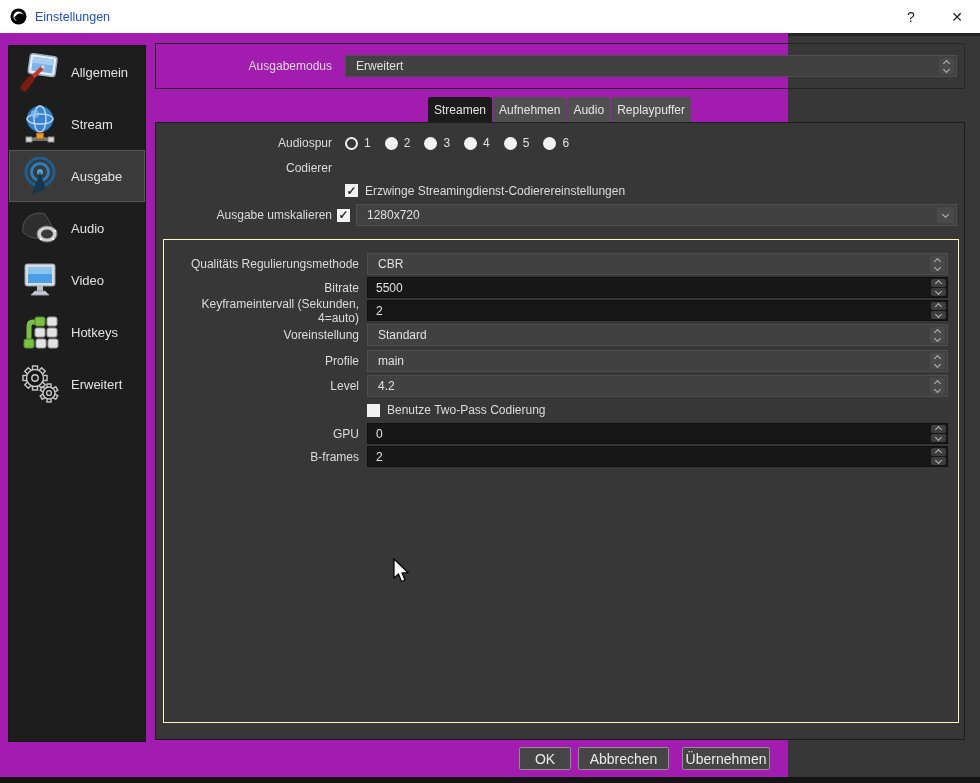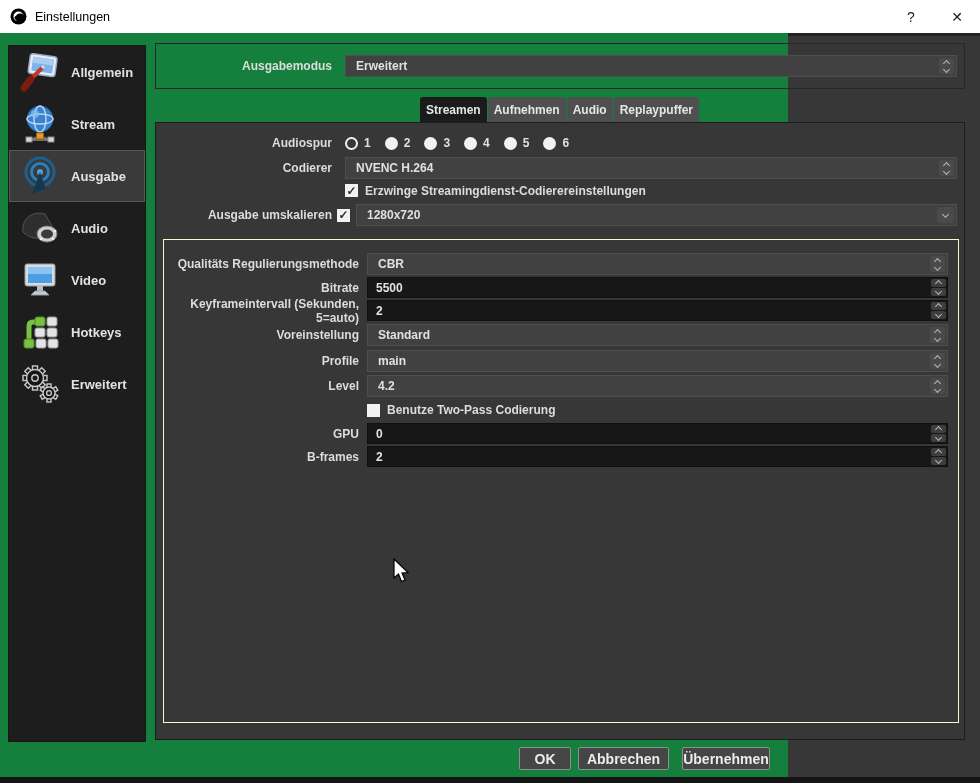--- a/index.html
+++ b/index.html
@@ -10,30 +10,30 @@
     color:#d8d8d8;
     background:#373737;
     position:relative;
   }
   
   .titlebar {
     position:absolute; left:0; top:0; width:980px; height:33px;
     background:#ffffff; color:#111; display:flex; align-items:center;
   }
   .titlebar .logo { margin:0 8px 0 10px; width:17px; height:17px; }
-  .titlebar .title { font-size:12.5px; color:#000000; }
+  .titlebar .title { font-size:12.5px; color:#1d4ed8; }
   .titlebar .tb-btn {
     width:46px; height:33px; display:flex; align-items:center; justify-content:center;
     font-size:14px; color:#222; cursor:default;
   }
   .tb-btns { margin-left:auto; display:flex; }
   .title-underline { position:absolute; left:0; top:33px; width:980px; height:3px; background:#242424; }
 
   
-  .dialog { position:absolute; left:0; top:33px; width:788px; height:750px; background:#15803d;font-weight:bold; }
+  .dialog { position:absolute; left:0; top:33px; width:788px; height:750px; background:#a21caf; }
   .bottom-strip { position:absolute; left:0; bottom:0; width:980px; height:6px; background:#141414; }
 
   
   .sidebar {
     position:absolute; left:8px; top:12px; width:138px; height:697px;
     background:#1d1d1d; border:1px solid #171717;
   }
   .side-item { height:52px; display:flex; align-items:center; padding-left:10px; border:1px solid transparent; }
   .side-item.selected { background:#3a3a3a; border:1px solid #585858; }
   .side-item .sicon { width:40px; height:40px; flex:0 0 40px; }
@@ -293,27 +293,20 @@
         <span class="radio-num">5</span>
       </div>
       <div class="radio-opt">
         <span class="radio"></span>
         <span class="radio-num">6</span>
       </div>
     </div>
 
     <div class="frow" style="top:34px; height:22px;">
       <span class="lbl">Codierer</span>
-      <div class="combo" style="margin-right:7px;">
-        <span>NVENC H.264</span>
-        <span class="combo-spin">
-          <i class="chev up"></i>
-          <i class="chev down"></i>
-        </span>
-      </div>
     </div>
 
     <div class="frow" style="top:60px; height:15px;">
       <span class="lbl"></span>
       <span class="cb checked"></span>
       <span class="cb-text">Erzwinge Streamingdienst-Codierereinstellungen</span>
     </div>
 
     <div class="frow" style="top:81px; height:22px;">
       <span class="lbl" style="margin-right:5px;">Ausgabe umskalieren</span>
@@ -348,21 +341,21 @@
                 <i class="chev up"></i>
               </span>
             <span class="spin-btn">
                 <i class="chev down"></i>
               </span>
           </span>
         </div>
       </div>
 
       <div class="frow" style="top:60px; height:21px;">
-        <span class="glbl">Keyframeintervall (Sekunden, 5=auto)</span>
+        <span class="glbl">Keyframeintervall (Sekunden, 4=auto)</span>
         <div class="spinbox" style="margin-right:10px;">
           <span>2</span>
           <span class="spin-col">
             <span class="spin-btn">
                 <i class="chev up"></i>
               </span>
             <span class="spin-btn">
                 <i class="chev down"></i>
               </span>
           </span>

